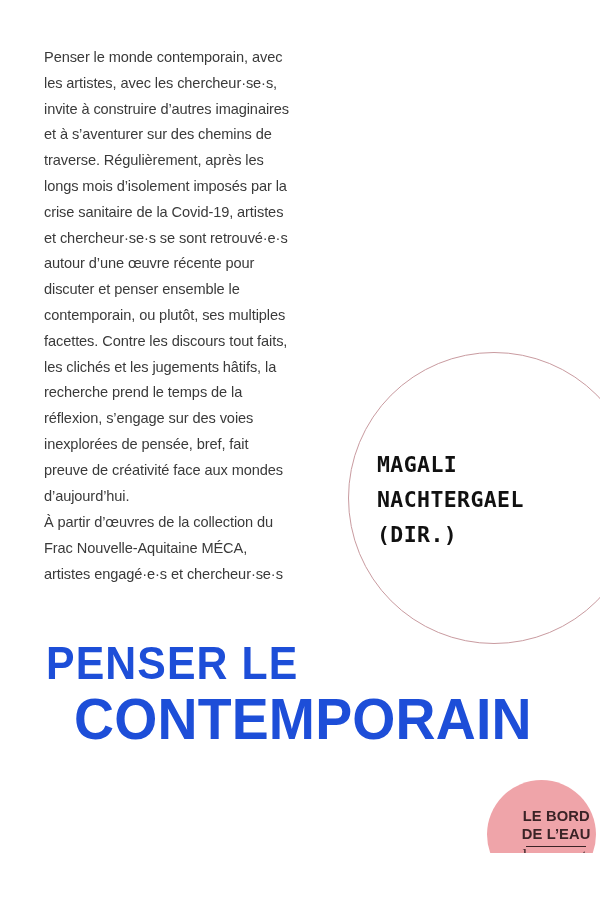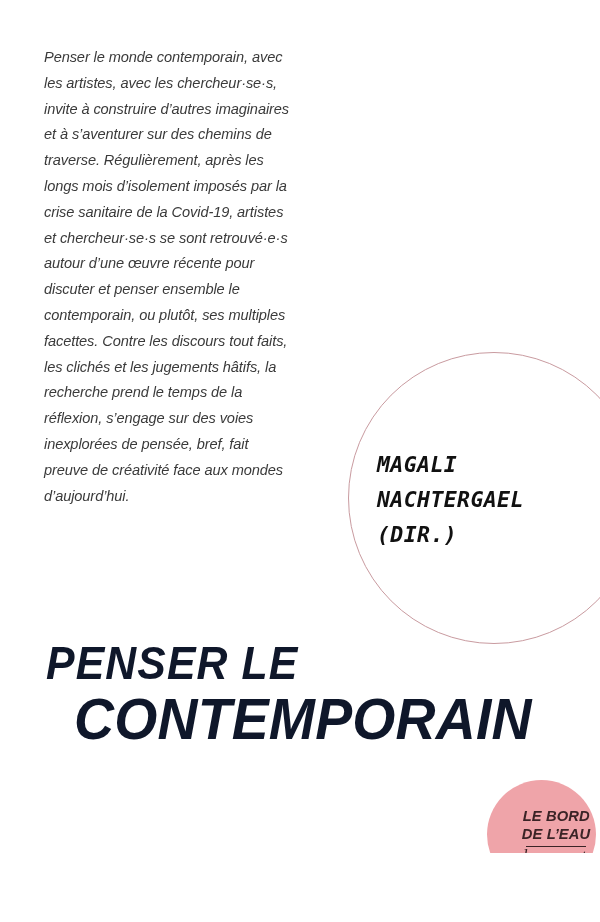--- a/index.html
+++ b/index.html
@@ -9,21 +9,20 @@
   }
   body {
     font-family: "Liberation Sans", sans-serif;
   }
   #cover {
     position: relative;
     width: 600px;
     height: 853px;
     background: #ffffff;
     overflow: hidden;
-    font-style: italic;
   }
 
   
   .blurb-col {
     position: absolute;
     font-family: "Liberation Sans", sans-serif;
     font-size: 14.6px;
     line-height: 25.8px;
     color: #3a3a3a;
     letter-spacing: -0.1px;
@@ -73,21 +72,21 @@
     color: #111111;
   }
   #author-block div { white-space: nowrap; }
 
   
   #title-block {
     position: absolute;
     left: 46px;
     top: 638px;
     z-index: 4;
-    color: #0f172a;
+    color: #1d4ed8;
   }
   #title-line-1 {
     font-family: "Liberation Sans", sans-serif;
     font-weight: bold;
     font-size: 46px;
     line-height: 50px;
     letter-spacing: 1.2px;
     transform: scaleX(0.93);
     transform-origin: left center;
     white-space: nowrap;
@@ -154,20 +153,21 @@
     white-space: nowrap;
   }
 </style>
 </head>
 <body>
 
 <div id="cover">
 
   <div id="blurb-left" class="blurb-col">
     <p>Penser le monde contemporain, avec les artistes, avec les chercheur·se·s, invite à construire d’autres imaginaires et à s’aventurer sur des chemins de traverse. Régulièrement, après les longs mois d’isolement imposés par la crise sanitaire de la Covid-19, artistes et chercheur·se·s se sont retrouvé·e·s autour d’une œuvre récente pour discuter et penser ensemble le contemporain, ou plutôt, ses multiples facettes. Contre les discours tout faits, les clichés et les jugements hâtifs, la recherche prend le temps de la réflexion, s’engage sur des voies inexplorées de pensée, bref, fait preuve de créativité face aux mondes d’aujourd’hui.</p>
+    <p>À partir d’œuvres de la collection du Frac Nouvelle-Aquitaine MÉCA, artistes engagé·e·s et chercheur·se·s</p>
   </div>
 
   <div id="blurb-right" class="blurb-col">
   </div>
 
   <div id="author-circle"></div>
 
   <div id="author-block">
     <div>MAGALI</div>
     <div>NACHTERGAEL</div>

